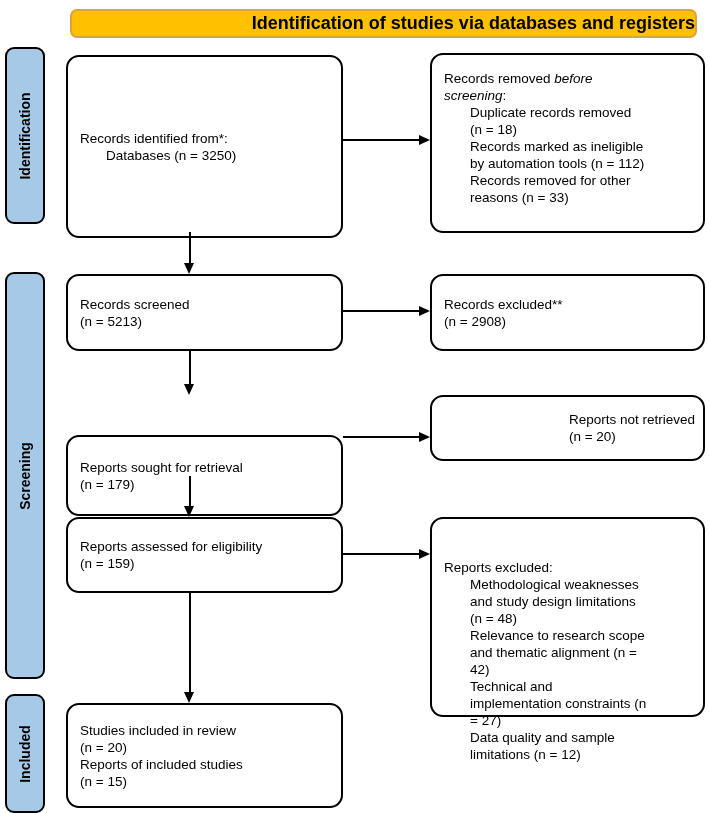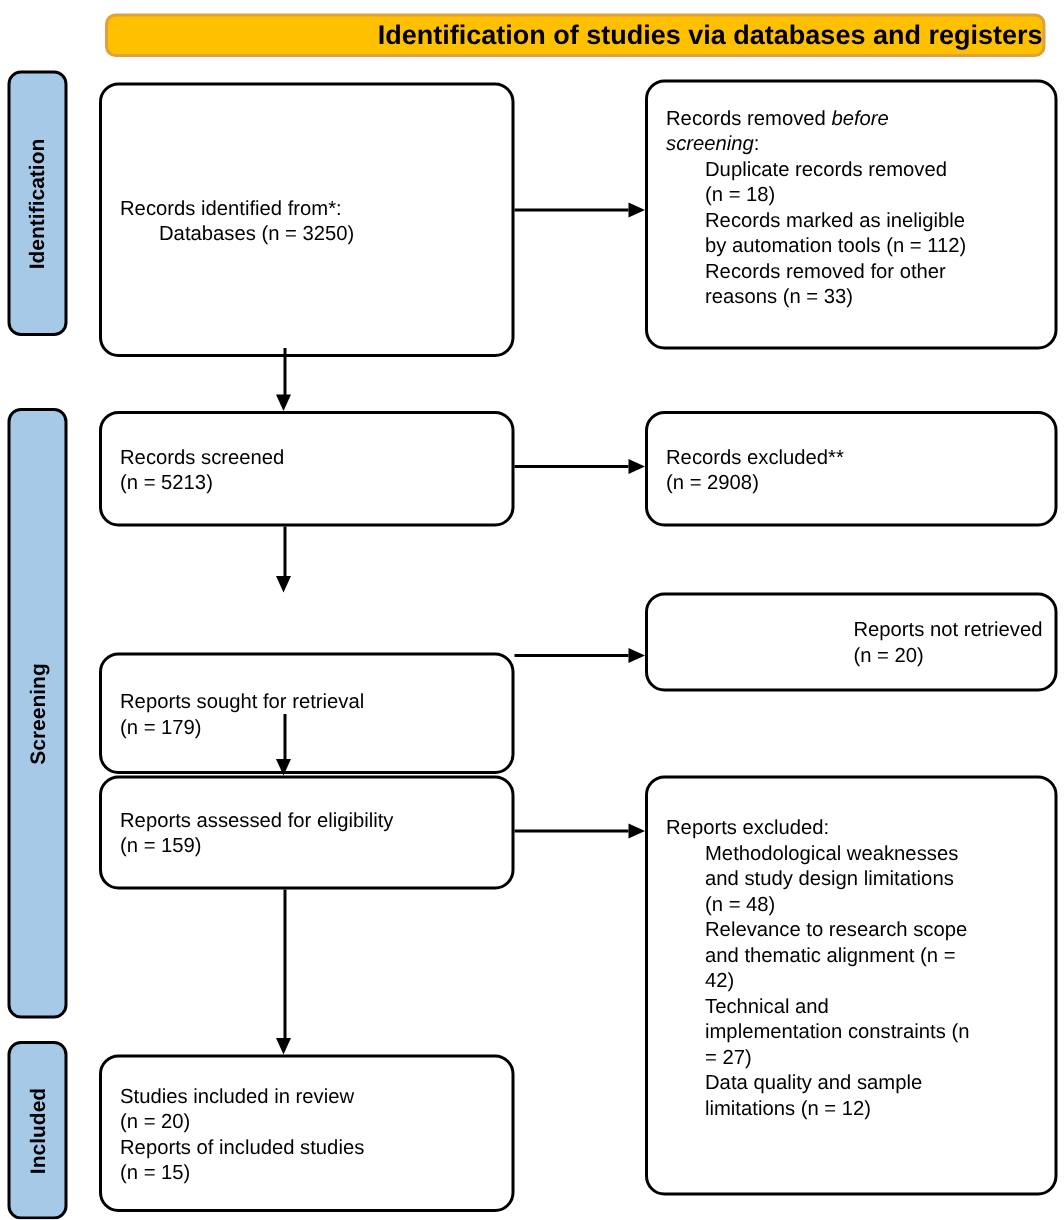--- a/index.html
+++ b/index.html
@@ -109,21 +109,21 @@
   <div class="fbox v-center pad" style="left:430px;top:274px;width:275px;height:77px;">
     <div class="box-text">Records excluded**
 (n = 2908)</div>
   </div>
 
   <div class="fbox v-center pad" style="left:430px;top:395px;width:275px;height:66px;align-items:flex-end;">
     <div class="box-text">Reports not retrieved
 (n = 20)</div>
   </div>
 
-  <div class="fbox pad" style="left:430px;top:517px;width:275px;height:280px;padding-top:24px;">
+  <div class="fbox pad" style="left:430px;top:517px;width:275px;height:200px;padding-top:40px;">
     <div>Reports excluded:</div>
     <div class="sub-item">Methodological weaknesses
 and study design limitations
 (n = 48)</div>
     <div class="sub-item">Relevance to research scope
 and thematic alignment (n =
 42)</div>
     <div class="sub-item">Technical and
 implementation constraints (n
 = 27)</div>

